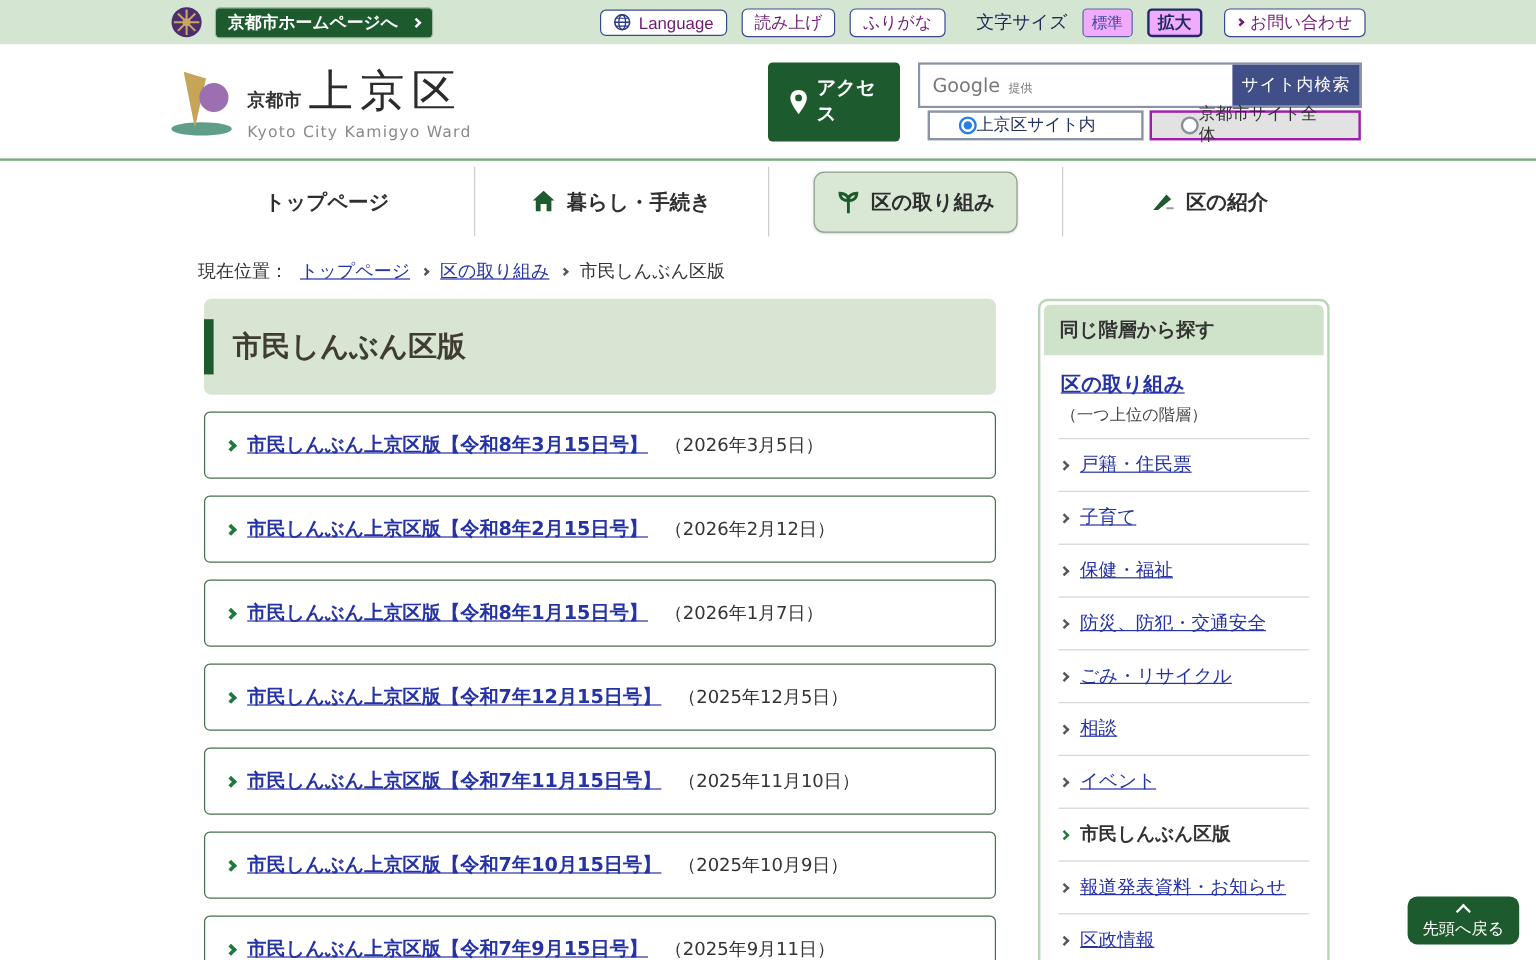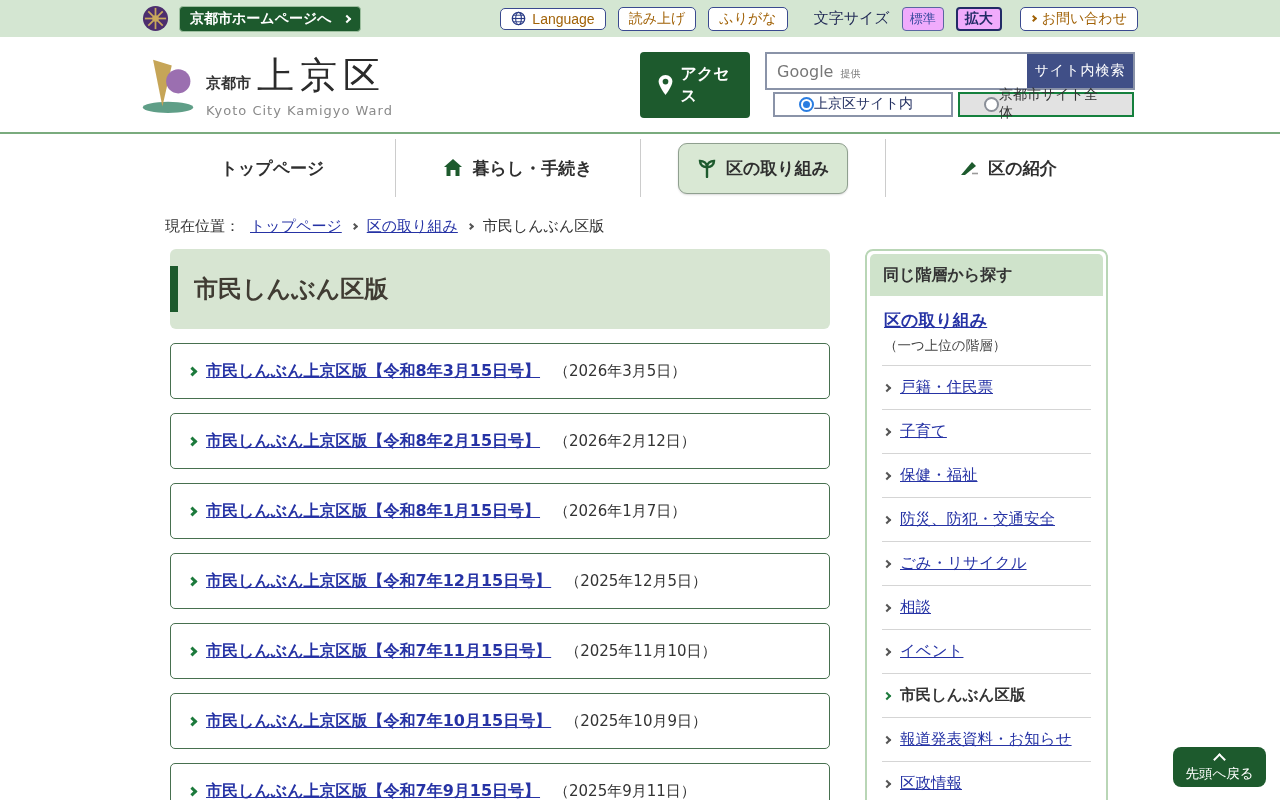--- a/index.html
+++ b/index.html
@@ -8,21 +8,21 @@
 
   
   .topbar { height:37px; background:#d4e6d2; display:flex; align-items:center;
     padding:0 142px 0 142px; gap:10px; }
   .emblem { width:27px; height:27px; flex:0 0 auto; }
   .btn-green-sm { display:flex; align-items:center; gap:12px; background:#1d5a2d;
     border:1px solid #9dbf9f; border-radius:4px; color:#fff; font-size:14px;
     font-weight:bold; padding:3px 10px; cursor:pointer; }
   .util-right { margin-left:auto; display:flex; align-items:center; gap:12px; }
   .btn-outline { display:flex; align-items:center; gap:6px; background:#fff;
-    border:1.5px solid #3a4a8f; border-radius:5px; color:#a16207; font-size:14px;
+    border:1.5px solid #3a4a8f; border-radius:5px; color:#701a75; font-size:14px;
     padding:2px 10px; cursor:pointer; }
   .fontsize-label { color:#222b56; font-size:15px; margin-left:14px; }
   .btn-fs { background:#f0abfc; border:1px solid #5a66a0; border-radius:4px;
     color:#3a4a9f; font-size:13px; padding:2px 7px; cursor:pointer; }
   .btn-fs.big { border:2px solid #222b66; color:#222b66; font-weight:bold; font-size:14px; padding:1px 7px; }
 
   .chev-r { display:inline-block; width:6px; height:6px; border-top:2px solid currentColor;
     border-right:2px solid currentColor; transform:rotate(45deg); flex:0 0 auto; }
   .chev-up { display:inline-block; width:9px; height:9px; border-top:2px solid currentColor;
     border-left:2px solid currentColor; transform:rotate(45deg); }
@@ -44,21 +44,21 @@
   .search-row { display:flex; border:2px solid #8a93a8; height:38px; }
   .search-input { flex:1; background:#fff; display:flex; align-items:baseline;
     padding:8px 0 0 10px; cursor:text; }
   .g-word { font-size:16px; color:#777; }
   .g-teikyo { font-size:10px; color:#777; margin-left:7px; }
   .search-btn { width:106px; background:#404f87; color:#fff; border:none; font-size:14px;
     letter-spacing:1px; cursor:pointer; font-family:inherit; }
   .scope-row { display:flex; gap:5px; margin-top:2px; margin-left:8px; }
   .scope { height:25px; display:flex; align-items:center; padding:0 24px; cursor:pointer; }
   .scope.sel { width:180px; background:#fff; border:2px solid #8a93a8; }
-  .scope.unsel { width:176px; background:#e2e2e2; border:2px solid #15803d; }
+  .scope.unsel { width:176px; background:#e2e2e2; border:2px solid #a21caf; }
   .radio-on { width:15px; height:15px; border-radius:50%; border:2px solid #2a7de1;
     background:#fff; position:relative; flex:0 0 auto; }
   .radio-on::after { content:""; position:absolute; left:2px; top:2px; width:7px; height:7px;
     border-radius:50%; background:#2a7de1; }
   .radio-off { width:15px; height:15px; border-radius:50%; border:2px solid #8a8f98;
     background:#fff; flex:0 0 auto; }
   .scope-lbl1 { font-size:14px; color:#222f60; }
   .scope-lbl2 { font-size:14px; color:#333; }
 
   

